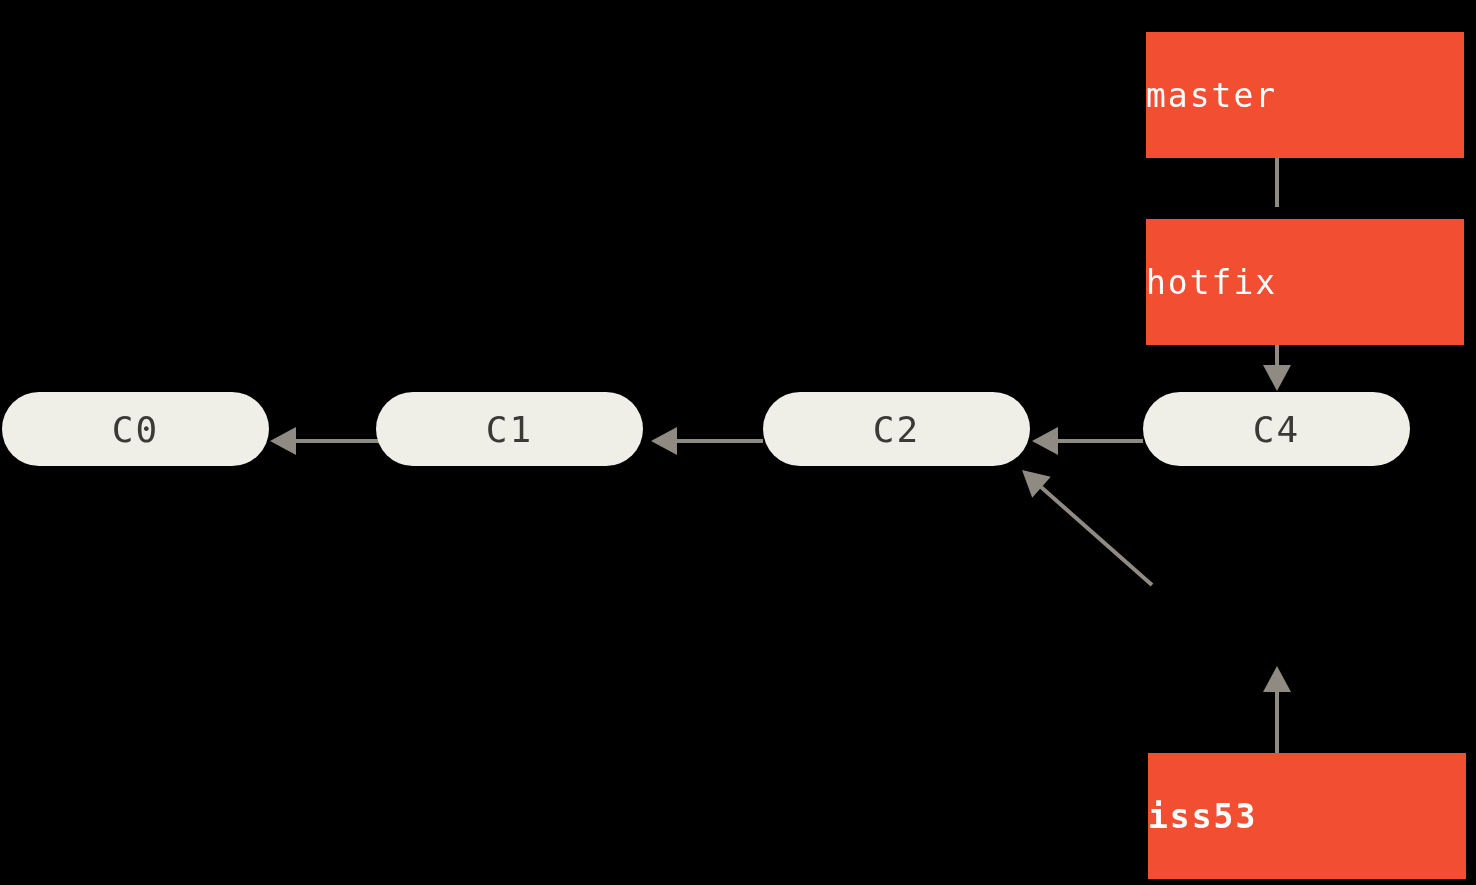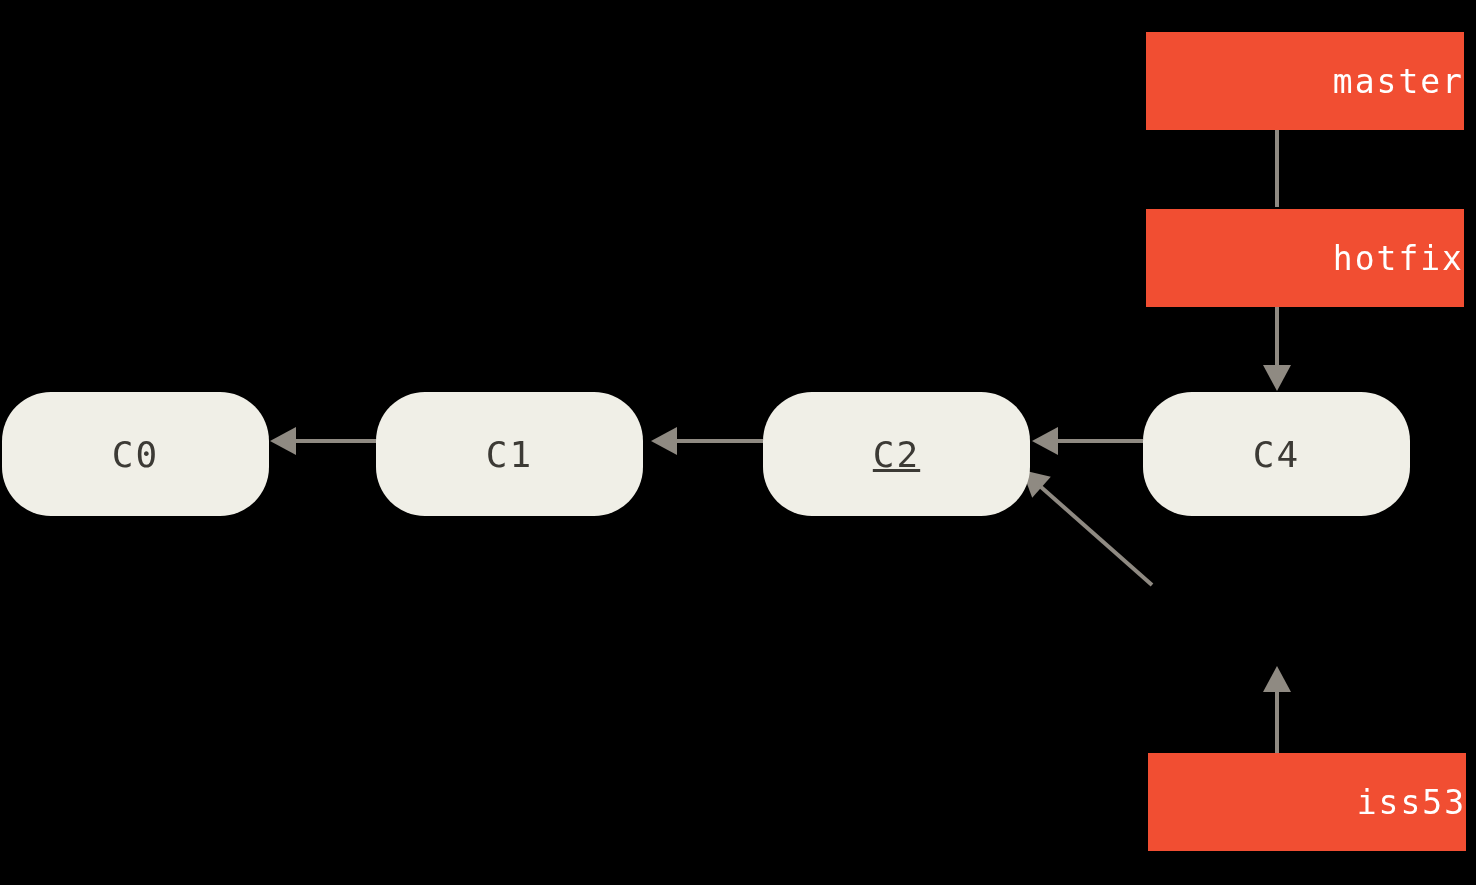--- a/index.html
+++ b/index.html
@@ -18,38 +18,38 @@
   .edges-layer {
     position: absolute;
     left: 0;
     top: 0;
     width: 1476px;
     height: 885px;
   }
   .commit-node {
     position: absolute;
     width: 267px;
-    height: 124px;
+    height: 74px;
     background: #f0efe7;
     border-radius: 49px;
     display: flex;
     align-items: center;
     justify-content: center;
     font-size: 36px;
     color: #3c3a35;
     letter-spacing: 2px;
   }
   .branch-box {
     position: absolute;
     width: 318px;
-    height: 98px;
+    height: 126px;
     background: #f14e32;
     display: flex;
     align-items: center;
-    justify-content: flex-end;
+    justify-content: flex-start;
     font-size: 33px;
     color: #ffffff;
     letter-spacing: 2px;
   }
   .edge-line {
     stroke: #8f8a82;
     stroke-width: 4;
     fill: none;
   }
   .edge-head {
@@ -100,34 +100,34 @@
   </svg>
 
   <div class="commit-node" style="left:2px; top:392px;">
     <span>C0</span>
   </div>
 
   <div class="commit-node" style="left:376px; top:392px;">
     <span>C1</span>
   </div>
 
-  <div class="commit-node" style="left:763px; top:392px;text-decoration:underline;">
+  <div class="commit-node" style="left:763px; top:392px;">
     <span>C2</span>
   </div>
 
   <div class="commit-node" style="left:1143px; top:392px;text-align:center;">
     <span>C4</span>
   </div>
 
 
   <div class="branch-box" style="left:1146px; top:32px;">
     <span>master</span>
   </div>
 
-  <div class="branch-box" style="left:1146px; top:209px;">
+  <div class="branch-box" style="left:1146px; top:219px;">
     <span>hotfix</span>
   </div>
 
-  <div class="branch-box" style="left:1148px; top:753px;">
+  <div class="branch-box" style="left:1148px; top:753px;font-weight:bold;">
     <span>iss53</span>
   </div>
 
 </div>
 
 </body></html>

